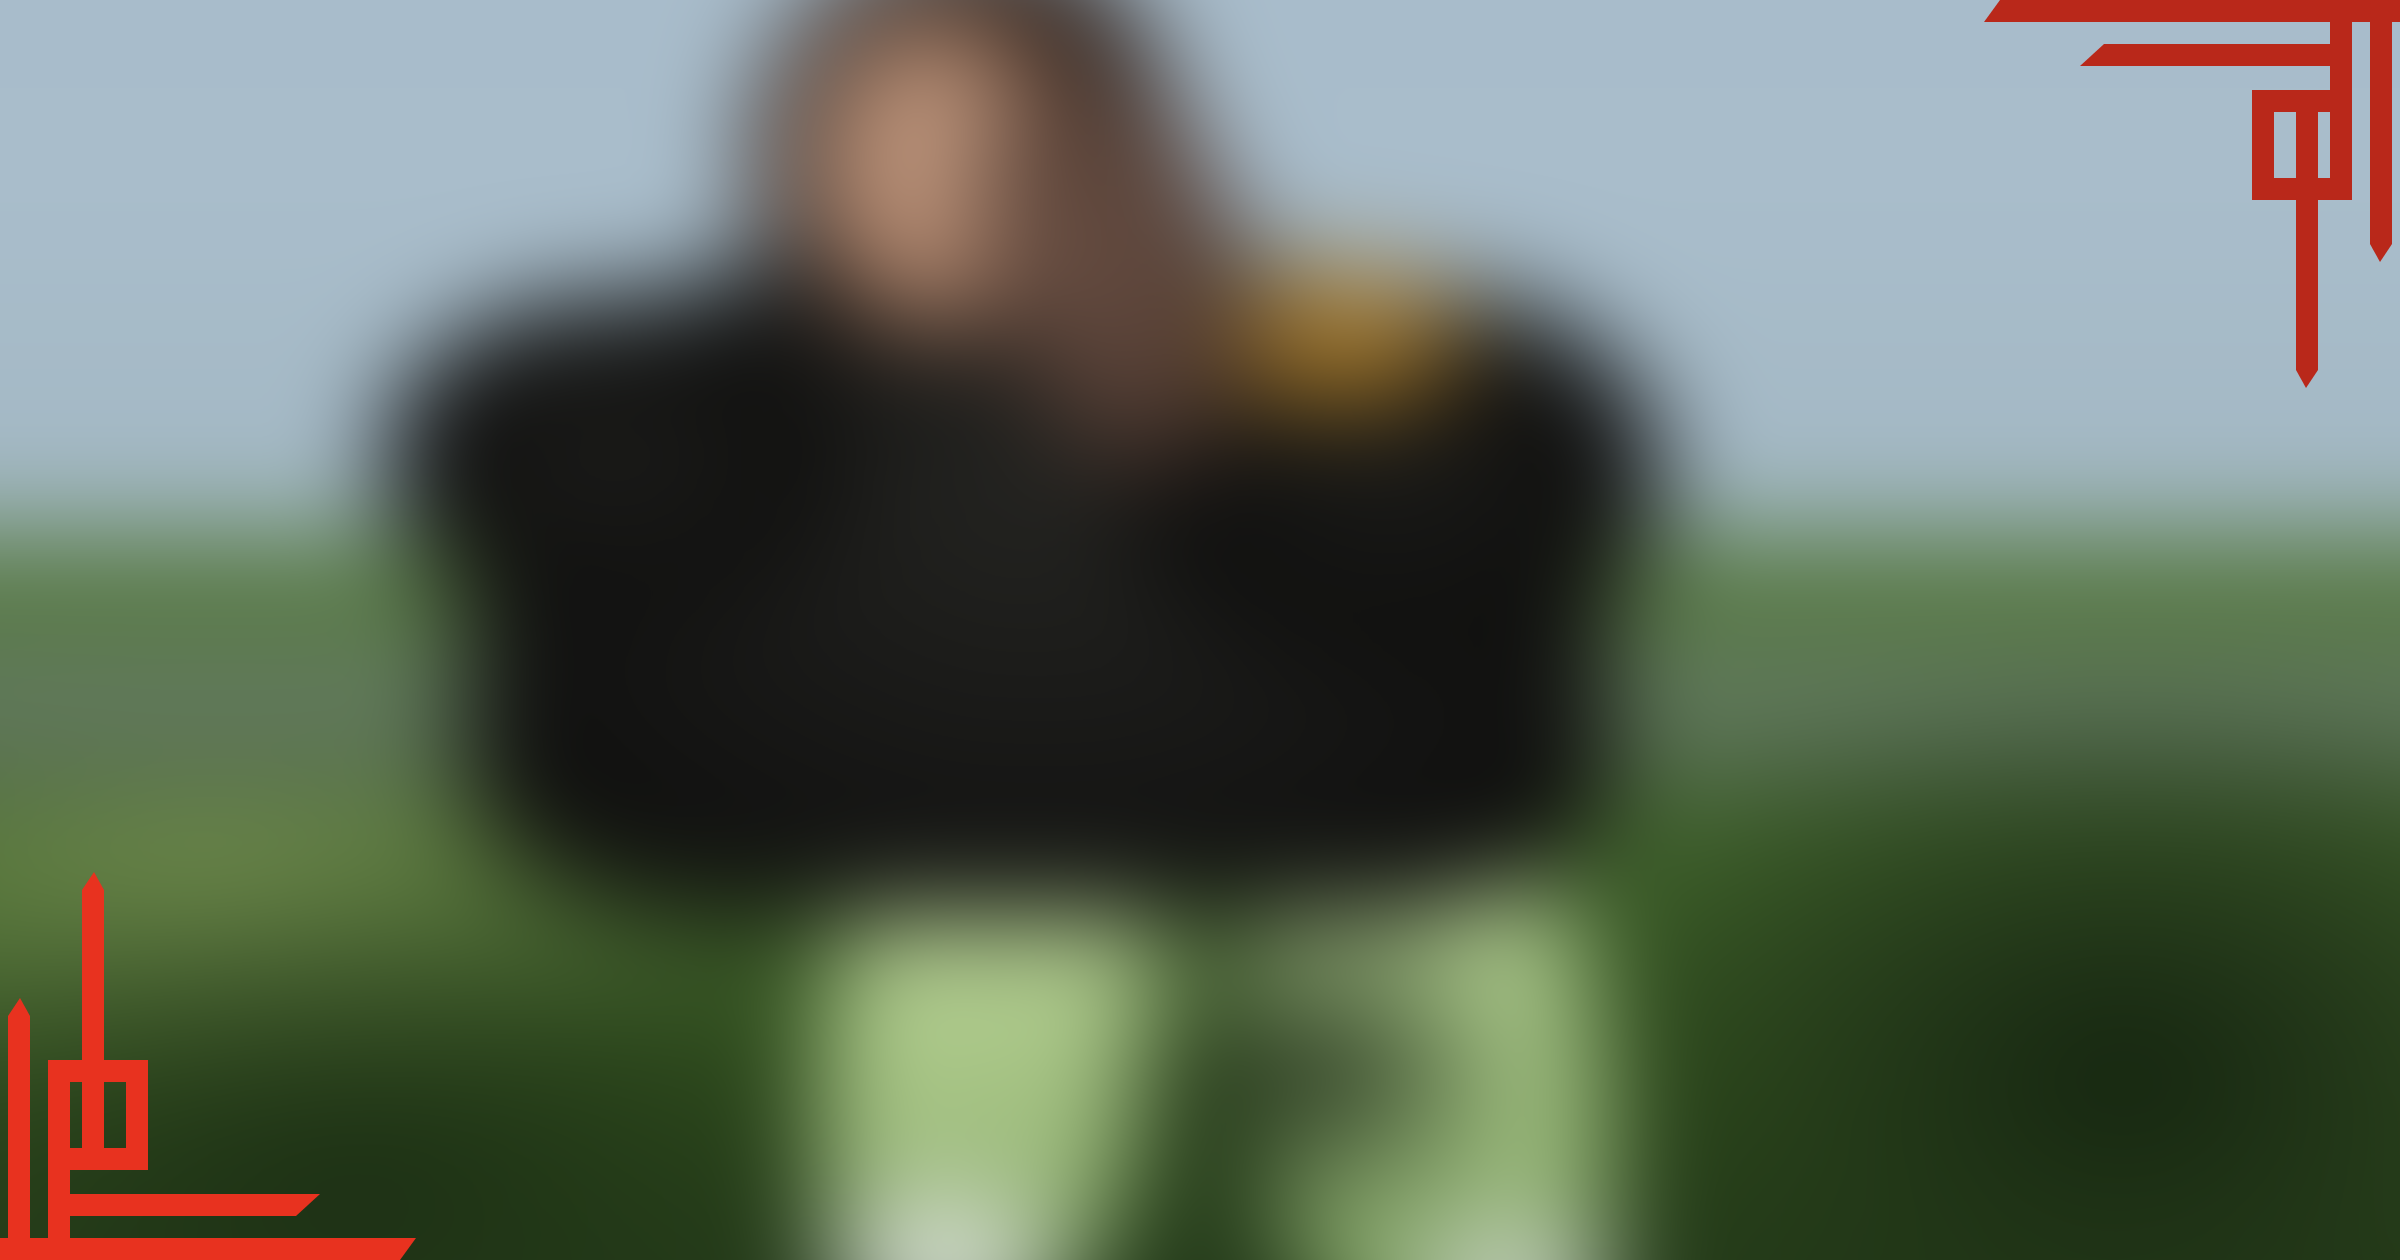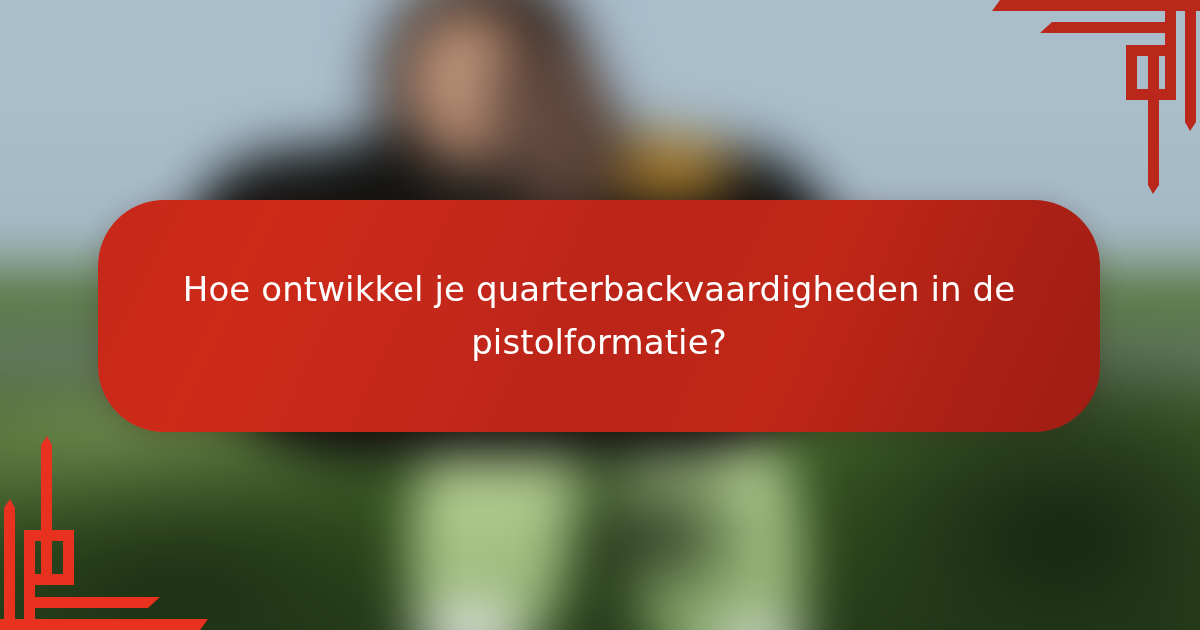--- a/index.html
+++ b/index.html
@@ -270,17 +270,14 @@
         <path d="M146 45 L157 45 L157 100 L146 100 Z"></path>
         <path d="M146 45 L196 45 L196 56 L146 56 Z"></path>
         <path d="M146 89 L196 89 L196 100 L146 100 Z"></path>
         <path d="M185 45 L196 45 L196 100 L185 100 Z"></path>
 
         <path d="M168 56 L179 56 L179 185 L173 194 L168 185 Z"></path>
       </g>
     </svg>
   </div>
 
-  <div class="card">
-    <div class="card-text">Hoe ontwikkel je quarterbackvaardigheden in de pistolformatie?</div>
-  </div>
 
 </div>
 
 </body></html>

